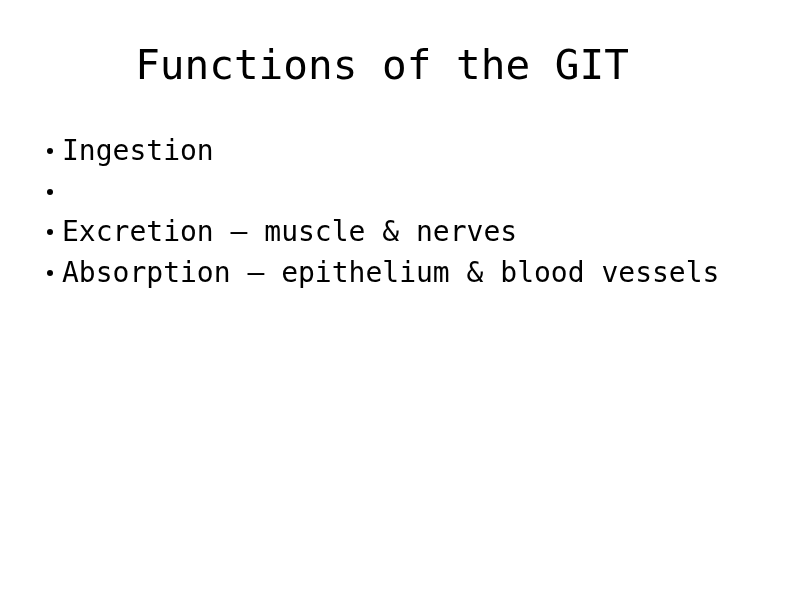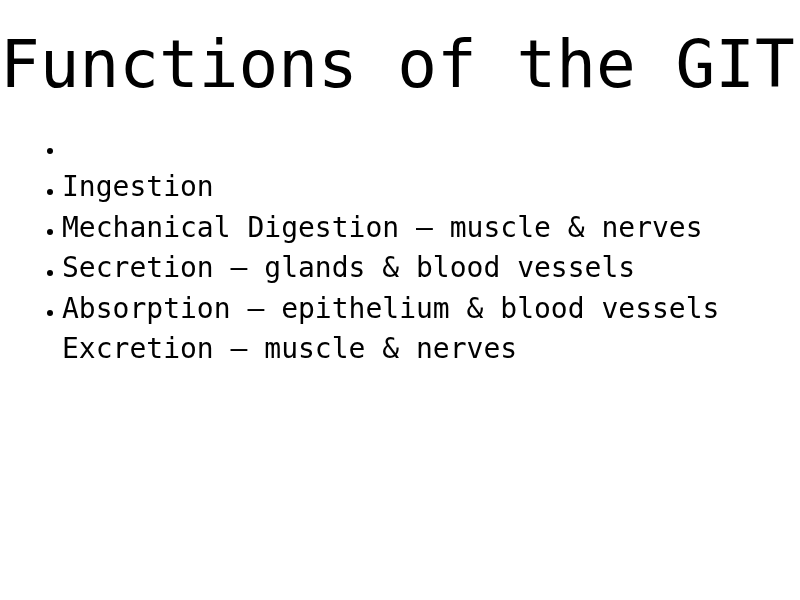--- a/index.html
+++ b/index.html
@@ -22,21 +22,21 @@
     background: #ffffff;
     box-sizing: border-box;
   }
   .slide-title {
     position: absolute;
     left: 0;
     top: 36px;
     width: 764px;
     text-align: center;
     font-family: "DejaVu Sans Mono", "Liberation Mono", monospace;
-    font-size: 66px;
+    font-size: 41px;
     line-height: 58px;
     font-weight: 400;
     letter-spacing: 0px;
     color: #000000;
     white-space: nowrap;
   }
   .bullet-list {
     position: absolute;
     left: 44px;
     top: 131px;
@@ -63,54 +63,48 @@
     width: 6px;
     height: 6px;
     margin-top: -3px;
     background: #000000;
     border-radius: 50%;
     display: block;
   }
   .bullet-text {
     display: inline-block;
     vertical-align: baseline;
-    margin-top: 36px;
   }
 </style>
 </head>
 <body>
 
 <div class="slide">
 
   <div class="slide-title">Functions of the GIT</div>
 
   <ul class="bullet-list">
 
     <li class="bullet-item">
       <span class="bullet-marker"></span>
       <span class="bullet-text">Ingestion</span>
     </li>
 
     <li class="bullet-item">
       <span class="bullet-marker"></span>
-      <span class="bullet-text">Mechanical Digestion – muscle &amp; nerves</span>
     </li>
+
+
 
 
     <li class="bullet-item">
       <span class="bullet-marker"></span>
-      <span class="bullet-text">Secretion – glands &amp; blood vessels</span>
+      <span class="bullet-text">Excretion – muscle &amp; nerves</span>
     </li>
-
 
     <li class="bullet-item">
       <span class="bullet-marker"></span>
       <span class="bullet-text">Absorption – epithelium &amp; blood vessels</span>
-    </li>
-
-    <li class="bullet-item">
-      <span class="bullet-marker"></span>
-      <span class="bullet-text">Excretion – muscle &amp; nerves</span>
     </li>
 
   </ul>
 
 </div>
 
 </body></html>

